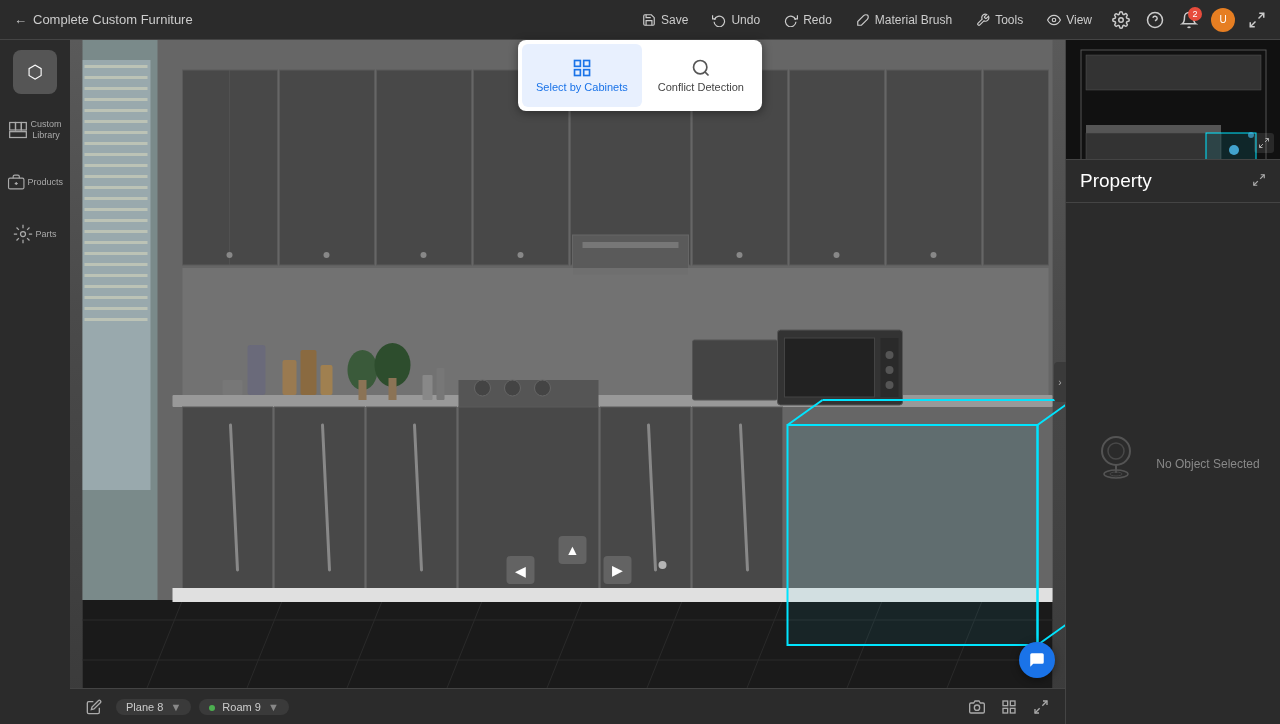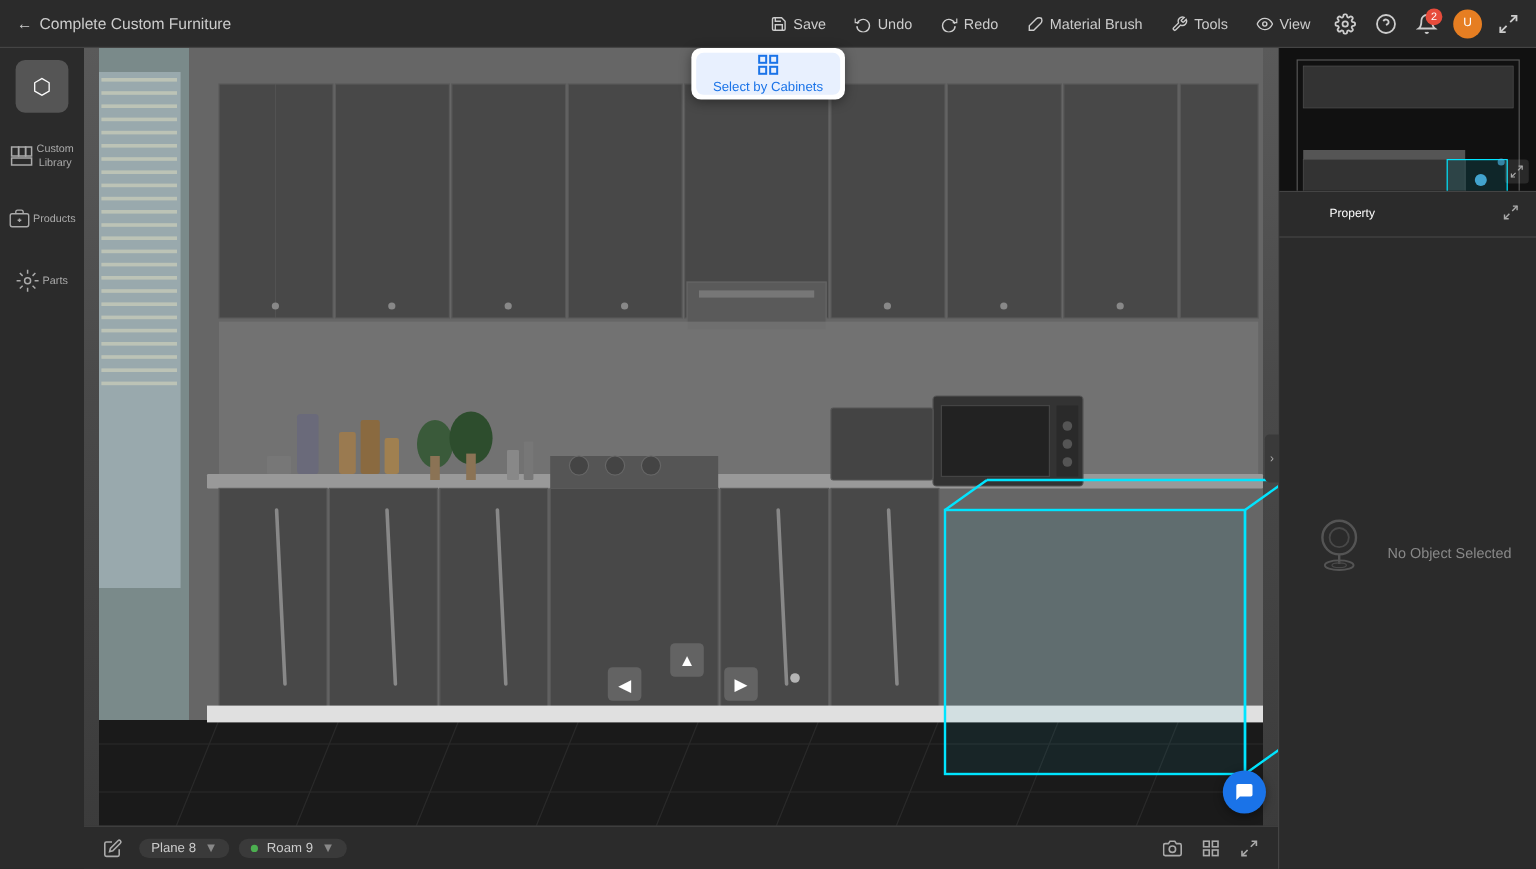--- a/index.html
+++ b/index.html
@@ -33,21 +33,21 @@
     }
 
     
     #toolbar {
       position: absolute; top: 40px; left: 50%; transform: translateX(-50%);
       display: flex; gap: 2px; z-index: 100; background: #fff; border-radius: 8px;
       padding: 4px; box-shadow: 0 2px 10px rgba(0,0,0,0.4);
     }
     .tool-btn {
       display: flex; flex-direction: column; align-items: center; justify-content: center;
-      padding: 0 14px; gap: 3px; cursor: pointer; border-radius: 6px;
+      padding: 14px 14px; gap: 3px; cursor: pointer; border-radius: 6px;
       font-size: 11px; color: #444; min-width: 80px; border: none; background: transparent;
     }
     .tool-btn.active { background: #e8f0fe; color: #1a73e8; }
     .tool-btn svg { width: 20px; height: 20px; }
 
     
     #left-sidebar {
       position: absolute; top: 40px; left: 0; width: 70px; bottom: 0;
       background: #2b2b2b; z-index: 50; display: flex; flex-direction: column; align-items: center;
       padding-top: 10px; gap: 4px;
@@ -115,21 +115,21 @@
       display: flex; align-items: center; justify-content: center;
       color: #aaa; cursor: pointer; font-size: 10px;
     }
 
     
     .property-panel { flex: 1; display: flex; flex-direction: column; }
     .property-header {
       padding: 10px 14px; display: flex; align-items: center; justify-content: space-between;
       border-bottom: 1px solid #444;
     }
-    .property-title { color: #fff; font-size: 10px; font-weight: 500; margin-left: 28px; }
+    .property-title { color: #fff; font-size: 19px; font-weight: 500; }
     .property-expand { color: #aaa; cursor: pointer; font-size: 13px; }
     .property-content {
       flex: 1; display: flex; flex-direction: row; align-items: center;
       justify-content: center; gap: 10px;
     }
     .no-object-icon { color: #666; font-size: 40px; opacity: 0.7; }
     .no-object-text { color: #888; font-size: 12px; }
 
     
     .panel-collapse {
@@ -240,20 +240,27 @@
 
 <div id="toolbar">
   <button class="tool-btn active">
     <svg width="22" height="22" viewBox="0 0 24 24" fill="none" stroke="#1a73e8" stroke-width="2">
         <rect x="3" y="3" width="7" height="7"></rect>
         <rect x="14" y="3" width="7" height="7"></rect>
         <rect x="3" y="14" width="7" height="7"></rect>
         <rect x="14" y="14" width="7" height="7"></rect>
       </svg>
     <span>Select by Cabinets</span>
+  </button>
+  <button class="tool-btn">
+    <svg width="22" height="22" viewBox="0 0 24 24" fill="none" stroke="#555" stroke-width="2">
+        <circle cx="11" cy="11" r="8"></circle>
+        <line x1="21" y1="21" x2="16.65" y2="16.65"></line>
+      </svg>
+    <span>Conflict Detection</span>
   </button>
 </div>
 
 <div id="left-sidebar">
   <div class="sidebar-logo">⬡</div>
   <div class="sidebar-item">
     <svg width="20" height="20" viewBox="0 0 24 24" fill="none" stroke="#aaa" stroke-width="1.5">
         <rect x="2" y="3" width="7" height="9"></rect>
         <rect x="9" y="3" width="7" height="9"></rect>
         <rect x="16" y="3" width="6" height="9"></rect>

